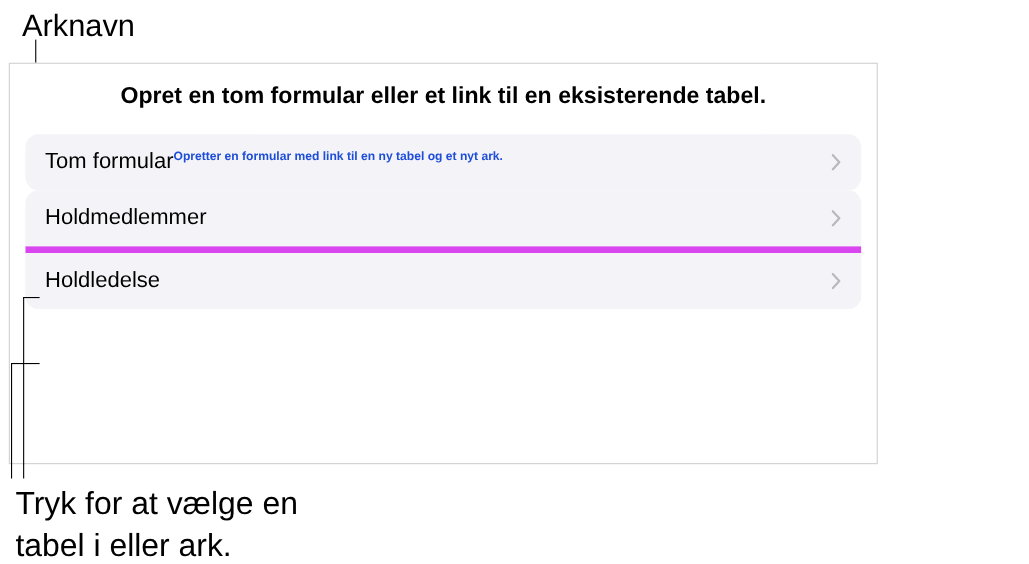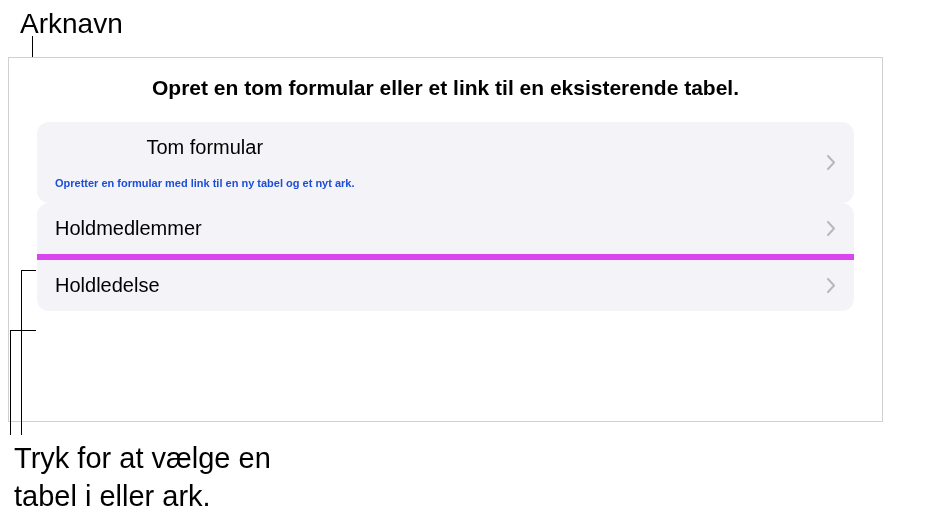--- a/index.html
+++ b/index.html
@@ -66,25 +66,25 @@
       top: 330px;
       left: 10px;
       width: 26px;
       height: 1px;
       background: #000;
     }
     .panel {
       position: absolute;
       top: 57px;
       left: 8px;
-      width: 875px;
+      width: 790px;
       height: 365px;
       border: 1px solid #d0d0d0;
       background: #ffffff;
-      padding: 18px 28px;
+      padding: 18px 14px;
     }
     .panel-title {
       text-align: center;
       font-size: 21px;
       font-weight: 600;
       color: #000;
       margin-bottom: 22px;
     }
     .card {
       background: #f4f3f8;
@@ -96,23 +96,22 @@
       align-items: center;
       justify-content: space-between;
       padding: 14px 18px;
       cursor: pointer;
     }
     .list-row + .list-row {
       border-top: 6px solid #d946ef;
     }
     .row-text {
       display: flex;
-      flex-direction: column;
-      gap: 18px;
-      align-items: center;
+      flex-direction: row;
+      gap: 0;
     }
     .row-title {
       font-size: 20px;
       color: #000;
     }
     .row-subtitle {
       font-size: 11px;
       color: #1d4ed8;
       font-weight: bold;
     }

